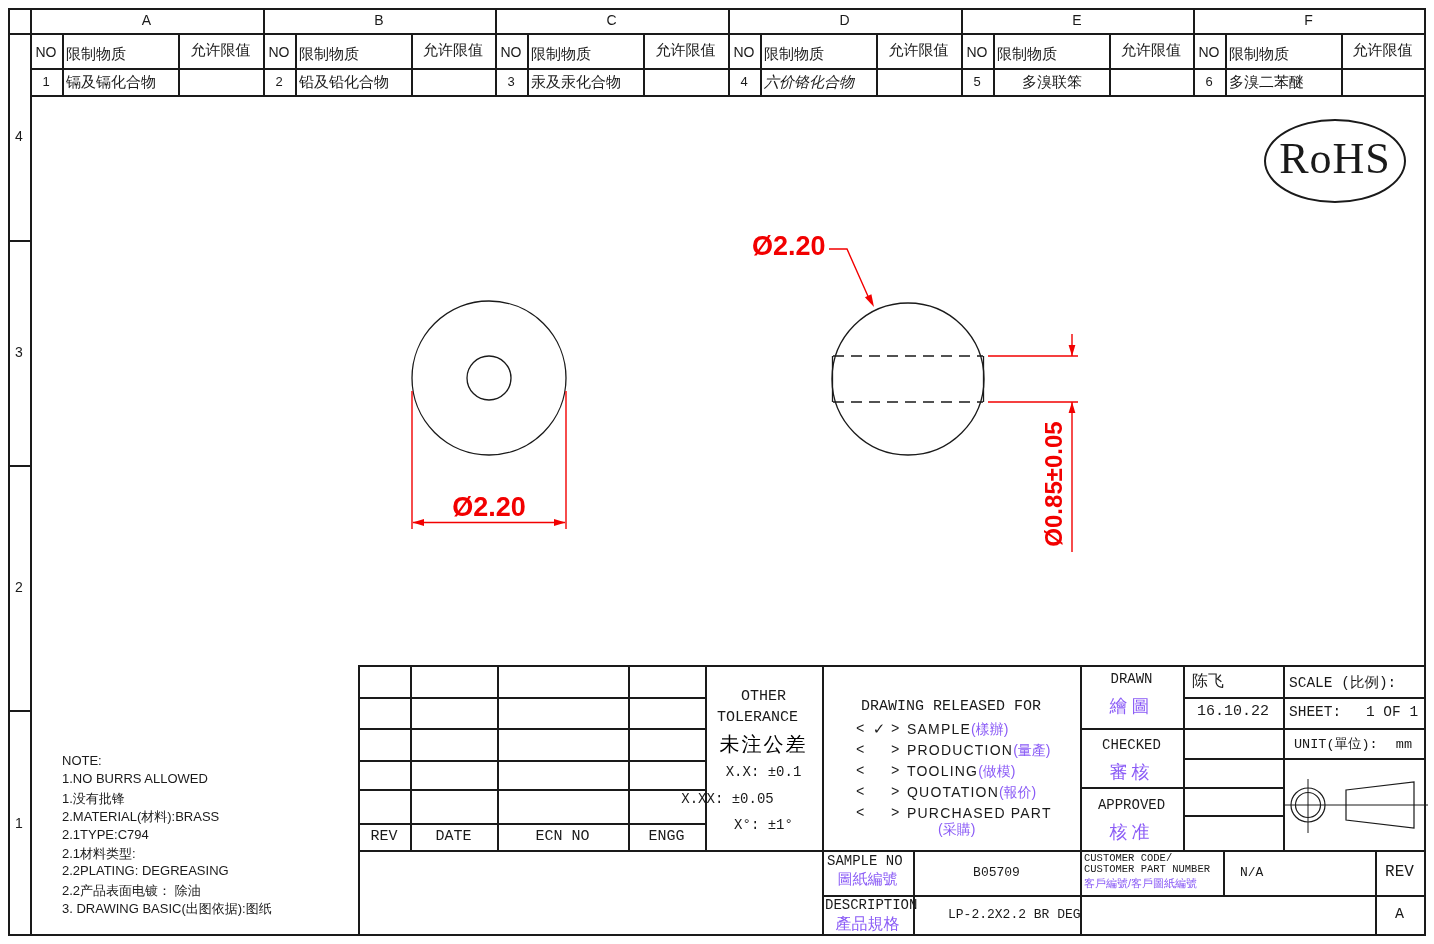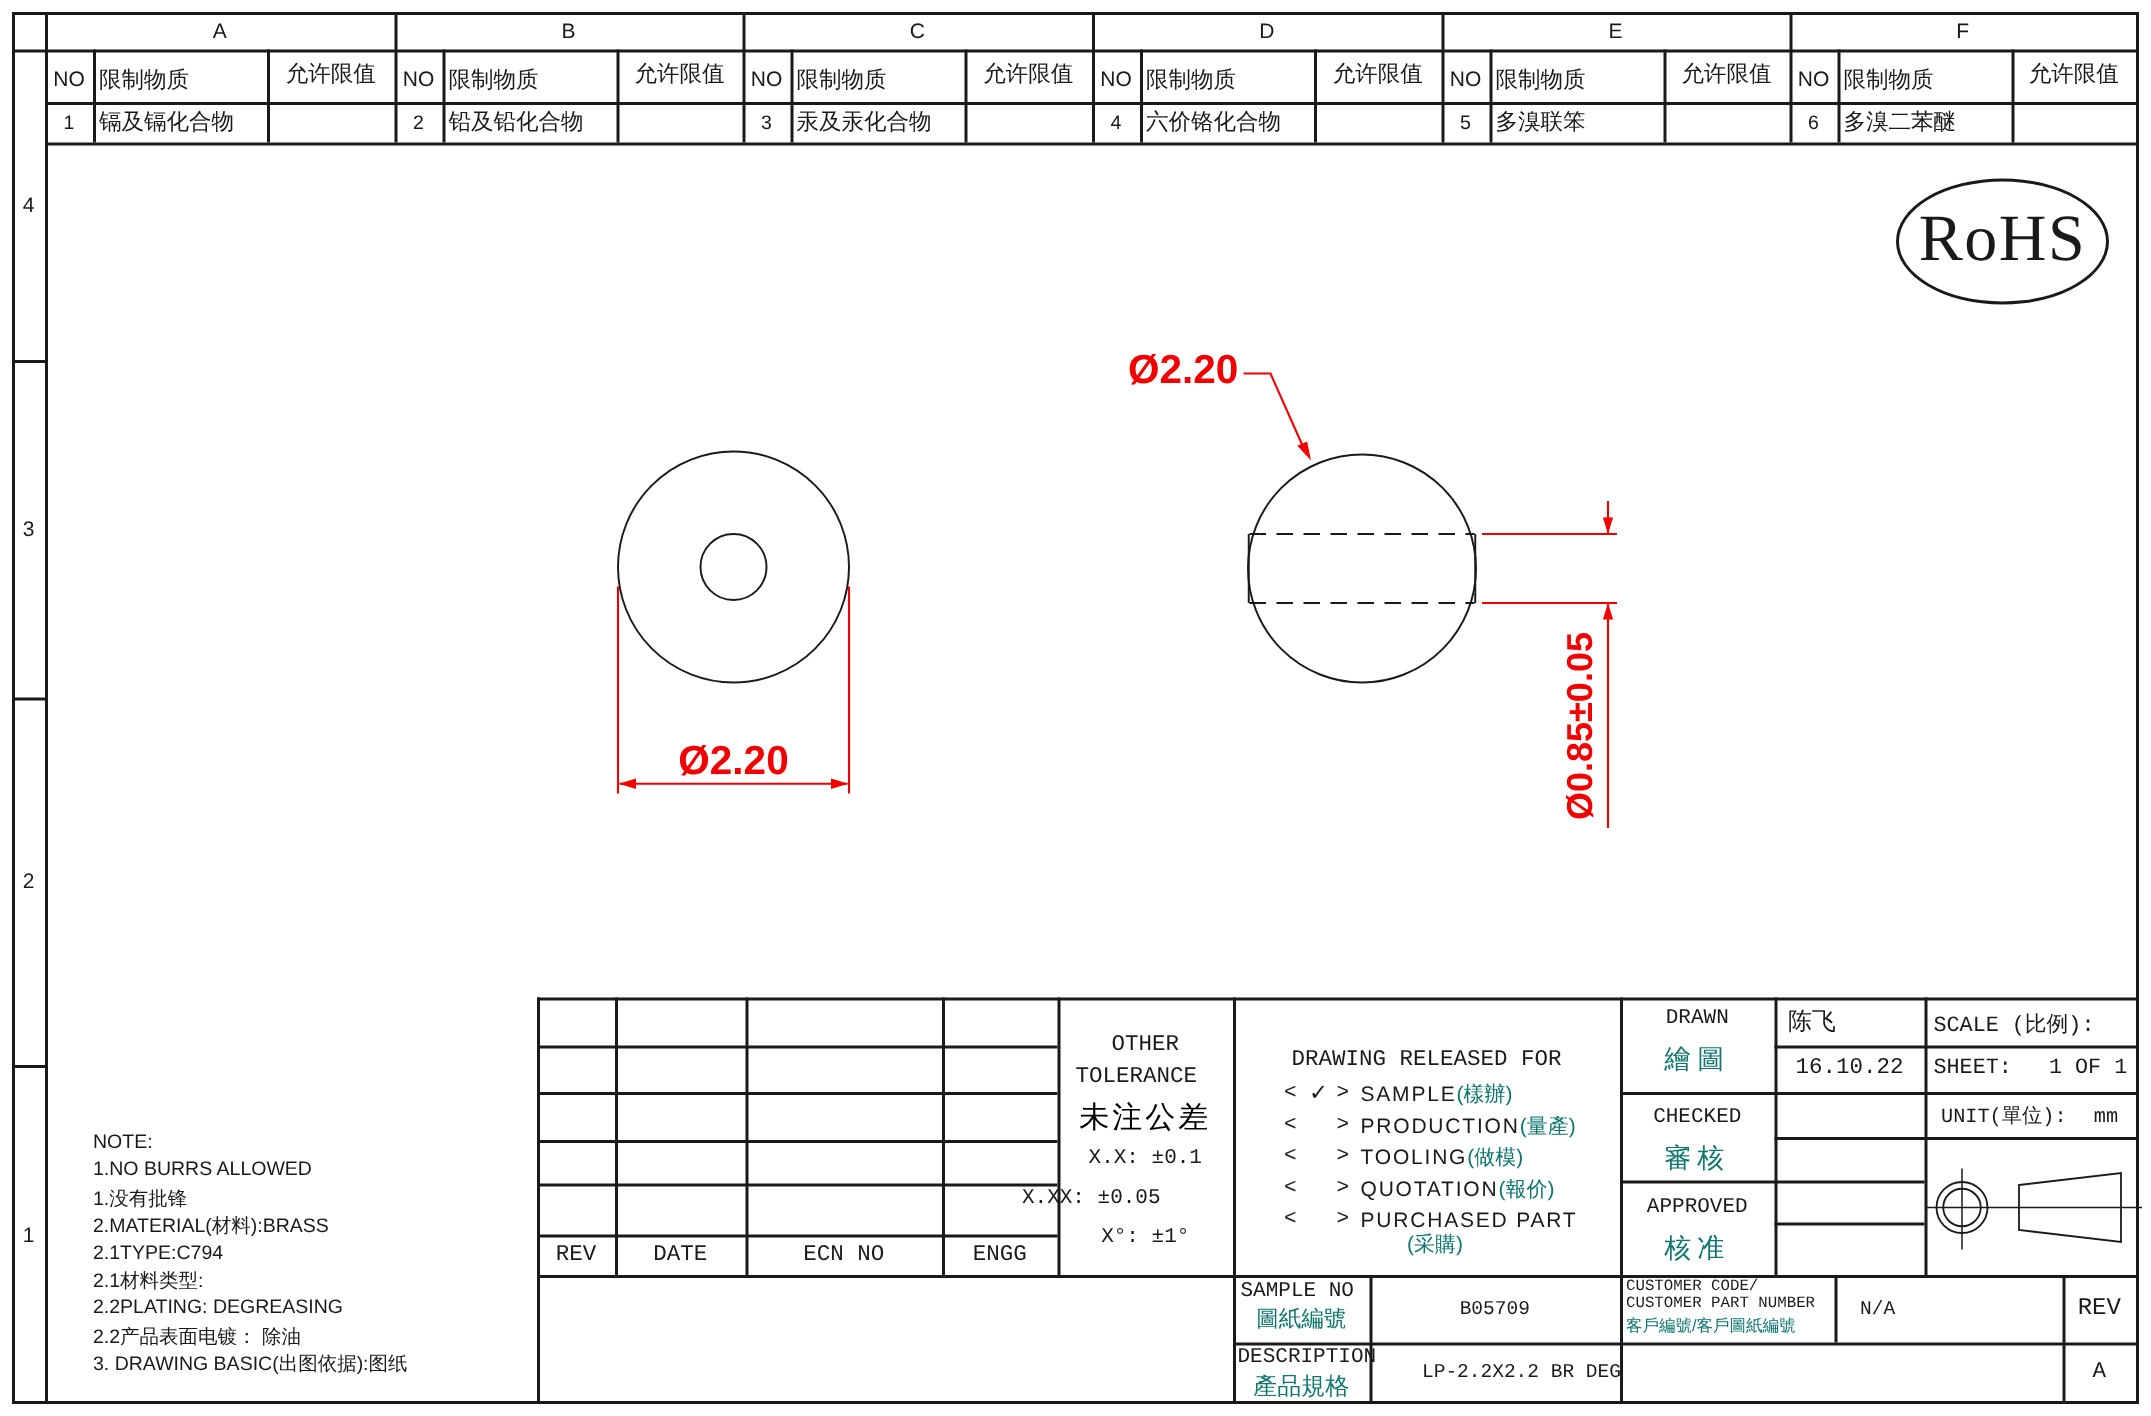--- a/index.html
+++ b/index.html
@@ -4,21 +4,21 @@
 <style>
   html,body{margin:0;padding:0;background:#fff;}
   .sheet{position:relative;width:1434px;height:944px;background:#fff;overflow:hidden;
          font-family:"Liberation Sans",sans-serif;color:#1a1a1a;}
   .frame{position:absolute;left:8px;top:8px;width:1414px;height:924px;border:2px solid #1a1a1a;}
   .hl{position:absolute;height:1.5px;background:#1a1a1a;}
   .vl{position:absolute;width:1.5px;background:#1a1a1a;}
   .t{position:absolute;white-space:nowrap;color:#1a1a1a;}
   .c{text-align:center;}
   .mono{font-family:"Liberation Mono",monospace;}
-  .red{color:#0f766e;}
+  .red{color:#8b5cf6;}
   .red2{color:#000000;}
   .dim{position:absolute;color:#f20000;font-weight:bold;white-space:nowrap;
        font-family:"Liberation Sans",sans-serif;}
   .badge{position:absolute;left:1264px;top:119px;width:138px;height:80px;border:2px solid #1a1a1a;
          border-radius:50%;text-align:center;line-height:76px;font-family:"Liberation Serif",serif;
          font-size:44px;letter-spacing:1px;}
   .note-line{height:18.4px;font-size:13px;}
   svg.overlay{position:absolute;left:0;top:0;pointer-events:none;}
   .rel-row{position:absolute;height:20px;line-height:20px;font-size:14px;display:flex;}
   .rel-row .mk{width:11px;font-family:"Liberation Mono",monospace;}
@@ -108,27 +108,27 @@
   <div class="t c" style="left:495px;top:36px;width:32px;height:32px;line-height:32px;font-size:14px;">NO</div>
   <div class="t" style="left:531px;top:40px;width:110px;height:28px;line-height:28px;font-size:15px;">限制物质</div>
   <div class="t c" style="left:643px;top:36px;width:85px;height:28px;line-height:28px;font-size:15px;">允许限值</div>
   <div class="t c" style="left:495px;top:68px;width:32px;height:27px;line-height:27px;font-size:13px;">3</div>
   <div class="t" style="left:531px;top:68px;width:110px;height:27px;line-height:27px;font-size:15px;">汞及汞化合物</div>
 
   <div class="t c" style="left:728px;top:36px;width:32px;height:32px;line-height:32px;font-size:14px;">NO</div>
   <div class="t" style="left:764px;top:40px;width:110px;height:28px;line-height:28px;font-size:15px;">限制物质</div>
   <div class="t c" style="left:876px;top:36px;width:85px;height:28px;line-height:28px;font-size:15px;">允许限值</div>
   <div class="t c" style="left:728px;top:68px;width:32px;height:27px;line-height:27px;font-size:13px;">4</div>
-  <div class="t" style="left:764px;top:68px;width:110px;height:27px;line-height:27px;font-size:15px;">六价铬化合物</div>
+  <div class="t" style="left:764px;top:68px;width:110px;height:27px;line-height:27px;font-size:15px;font-style:italic;">六价铬化合物</div>
 
   <div class="t c" style="left:961px;top:36px;width:32px;height:32px;line-height:32px;font-size:14px;">NO</div>
   <div class="t" style="left:997px;top:40px;width:110px;height:28px;line-height:28px;font-size:15px;">限制物质</div>
   <div class="t c" style="left:1109px;top:36px;width:84px;height:28px;line-height:28px;font-size:15px;">允许限值</div>
   <div class="t c" style="left:961px;top:68px;width:32px;height:27px;line-height:27px;font-size:13px;">5</div>
-  <div class="t" style="left:997px;top:68px;width:110px;height:27px;line-height:27px;font-size:15px;">多溴联笨</div>
+  <div class="t" style="left:1022px;top:68px;width:110px;height:27px;line-height:27px;font-size:15px;">多溴联笨</div>
 
   <div class="t c" style="left:1193px;top:36px;width:32px;height:32px;line-height:32px;font-size:14px;">NO</div>
   <div class="t" style="left:1229px;top:40px;width:110px;height:28px;line-height:28px;font-size:15px;">限制物质</div>
   <div class="t c" style="left:1341px;top:36px;width:83px;height:28px;line-height:28px;font-size:15px;">允许限值</div>
   <div class="t c" style="left:1193px;top:68px;width:32px;height:27px;line-height:27px;font-size:13px;">6</div>
   <div class="t" style="left:1229px;top:68px;width:110px;height:27px;line-height:27px;font-size:15px;">多溴二苯醚</div>
 
   <div class="badge">
     <span>RoHS</span>
   </div>

